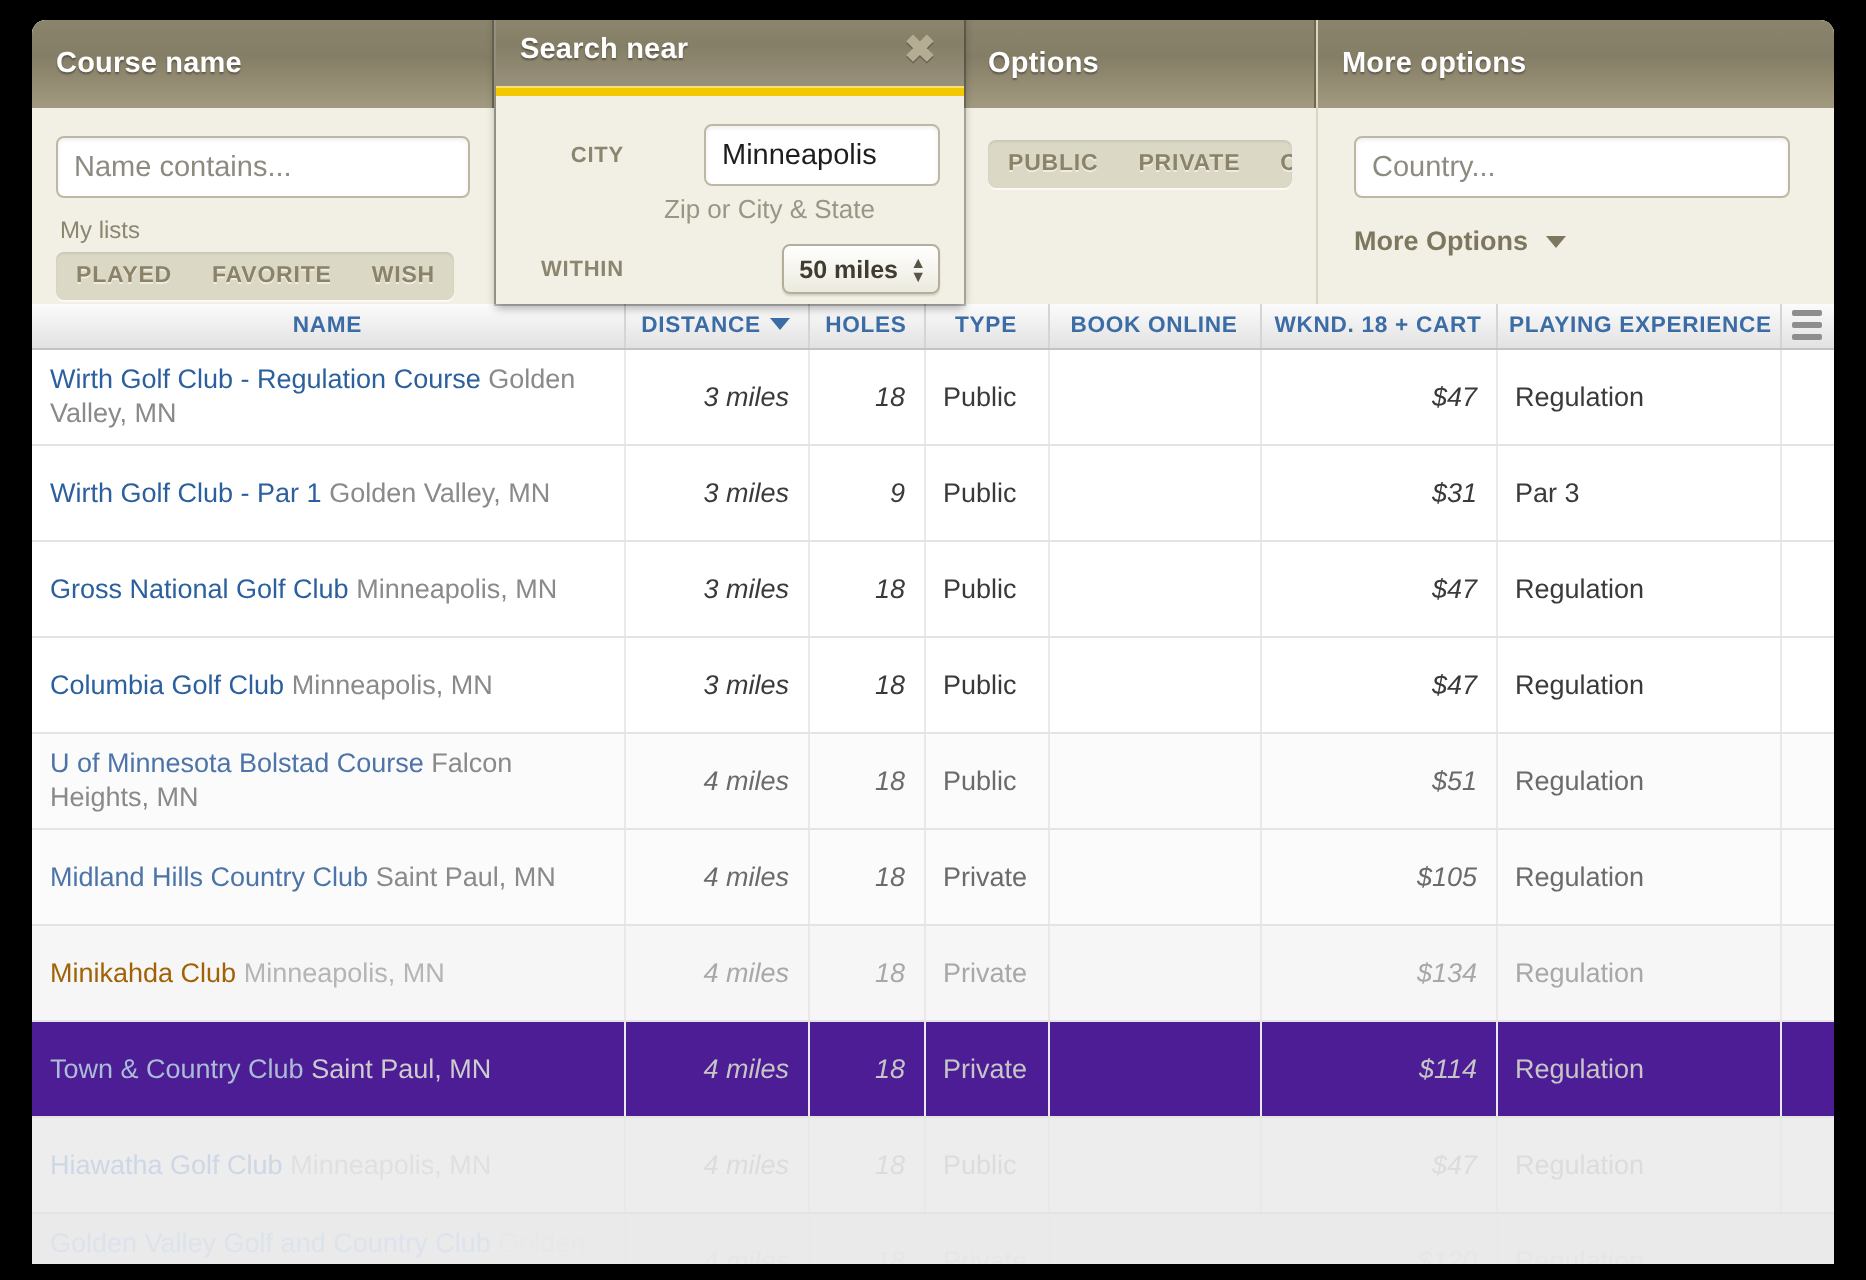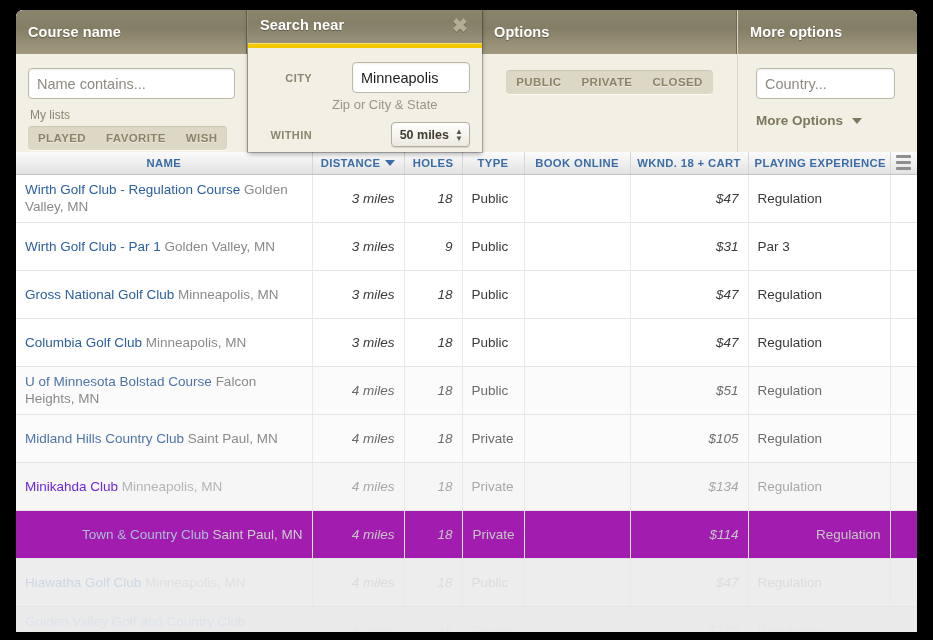--- a/index.html
+++ b/index.html
@@ -81,21 +81,21 @@
     font-size: 19px;
     color: #b5ad93;
     line-height: 1;
     font-weight: bold;
     margin-right: 2px;
     cursor: pointer;
     text-shadow: 0 1px 0 rgba(0,0,0,.25);
   }
 
   
-  .p-opts { width: 256px; }
+  .p-opts { width: 177px; }
   
   .p-more { flex: 1; }
   .p-more .panel-head { border-radius: 0 6px 0 0; border-right: none; }
 
   
   .txt {
     width: 100%;
     height: 31px;
     box-sizing: border-box;
     border: 1px solid #bdb8a5;
@@ -249,23 +249,23 @@
   }
   .c-loc { color: #8a8a8a; }
   .c-dist, .c-holes, .c-price { text-align: right; font-style: italic; }
   .c-type, .c-exp { text-align: left; }
   .c-book { text-align: center; }
 
   
   tr[data-fade="1"] td { color: #6b6b6b; background: #fbfbfb; }
   tr[data-fade="1"] .c-name a { color: #4d74a8; }
   tr[data-fade="2"] td { color: #a8a8a8; background: #f6f6f6; }
-  tr[data-fade="2"] .c-name a { color: #6d28d9; }
+  tr[data-fade="2"] .c-name a { color: #a16207; }
   tr[data-fade="2"] .c-loc { color: #b5b5b5; }
-  tr[data-fade="3"] td { color: #c6c6c6; background: #a21caf; text-align: right; }
+  tr[data-fade="3"] td { color: #c6c6c6; background: #4c1d95; }
   tr[data-fade="3"] .c-name a { color: #abbcd6; }
   tr[data-fade="3"] .c-loc { color: #cdcdcd; }
   tr[data-fade="4"] td { color: #dcdcdc; background: #ededed; }
   tr[data-fade="4"] .c-name a { color: #cdd7e5; }
   tr[data-fade="4"] .c-loc { color: #e0e0e0; }
   tr[data-fade="5"] td { color: #e6e6e6; background: #eaeaea; }
   tr[data-fade="5"] .c-name a { color: #dde3ec; }
   tr[data-fade="5"] .c-loc { color: #e8e8e8; }
 </style>
 </head>

